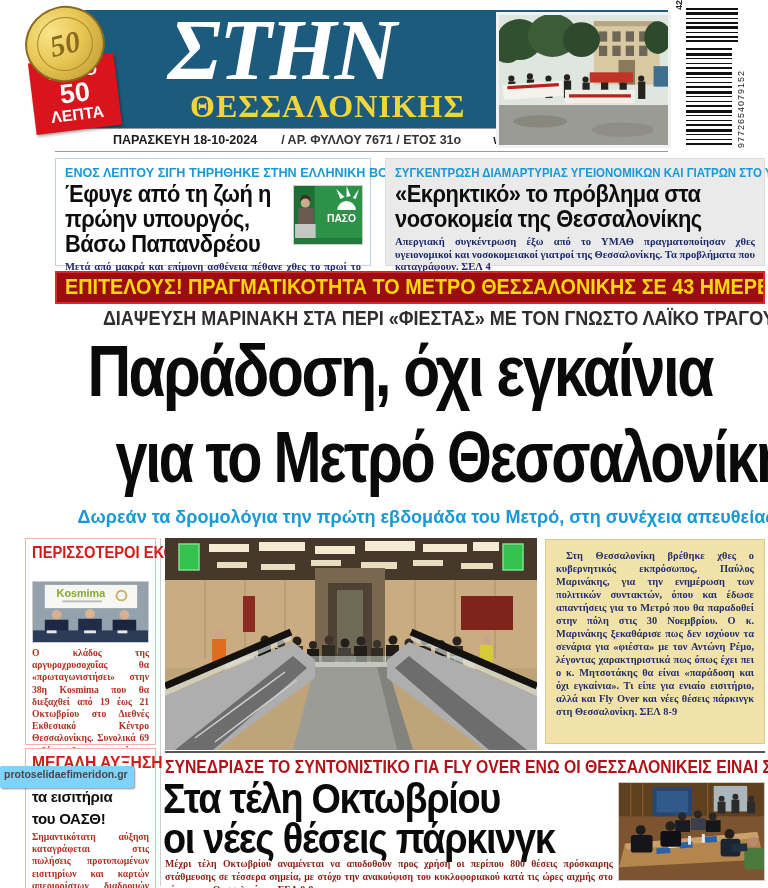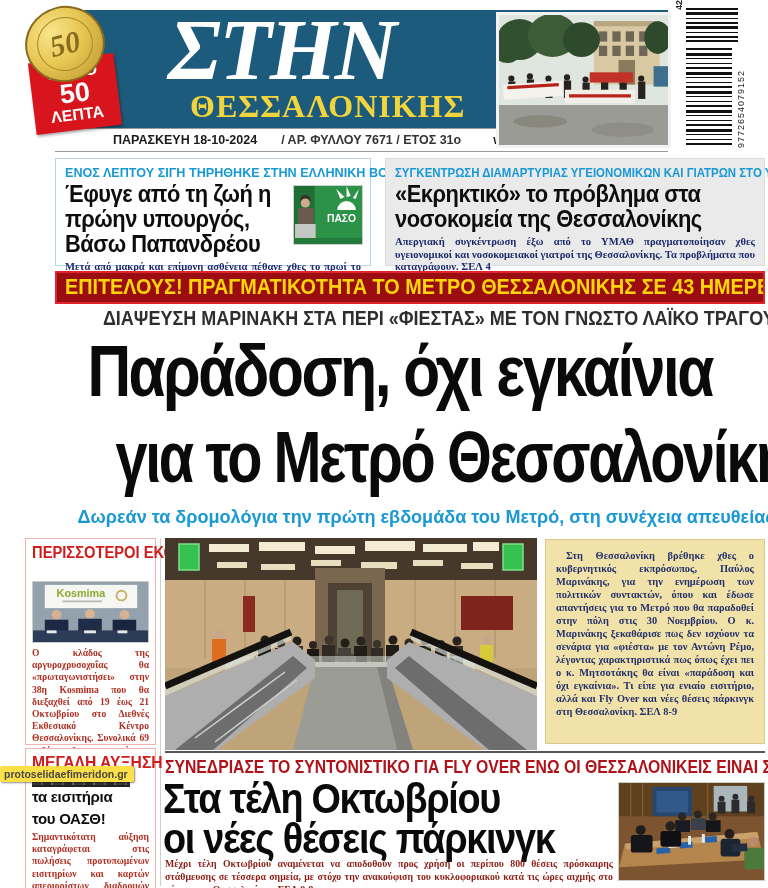--- a/index.html
+++ b/index.html
@@ -83,22 +83,22 @@
   .kicker-red { color:#d11a1a; font-weight:bold; font-size:16px; white-space:nowrap; }
   .l-head { color:#0d0d0d; font-weight:bold; font-size:15px; line-height:17.5px;
             letter-spacing:-0.3px; margin-top:2px; }
   .l-body { font-family:"Liberation Serif", serif; font-weight:bold; font-size:9.6px;
             line-height:12.2px; color:#b03022; text-align:justify; margin-top:4px; }
   .kosmima-photo { width:117px; height:62px; margin-top:19px; border:1px solid #ccc; }
   .kosmima-photo svg { display:block; width:100%; height:100%; }
   .obscured-line { width:98px; height:12px; margin:3px 0 1px 0;
                    background:repeating-linear-gradient(90deg,#3a3a3a 0 9px,#5a5a5a 9px 11px,#2e2e2e 11px 19px,#6a6a6a 19px 21px);
                    border-bottom:2px solid #222; }
-  .watermark { left:0px; top:766px; background:#fde047; color:#474747; z-index:6;
-               font-size:10.5px; font-weight:bold; padding:2px 6px 2px 4px; border-radius:2px;
+  .watermark { left:0px; top:766px; background:#7dd3fc; color:#474747; z-index:6;
+               font-size:10.5px; font-weight:bold; padding:2px 6px 8px 4px; border-radius:2px;
                box-shadow:1px 1px 2px rgba(0,0,0,.45); }
   .metro-photo { left:165px; top:538px; width:372px; height:212px; }
   .metro-photo svg { display:block; width:100%; height:100%; }
   .lead-body { left:545px; top:539px; width:220px; height:205px; background:#f1e2a9;
                border:1px solid #dcc98e; padding:9px 10px; overflow:hidden; }
   .lead-body p { font-family:"Liberation Serif", serif; font-weight:bold; font-size:10.4px;
                  line-height:13px; color:#23306b; text-align:justify; text-indent:10px; }
 
   
   .bottom-rule { left:165px; top:751px; width:600px; height:2px; background:#555; }

